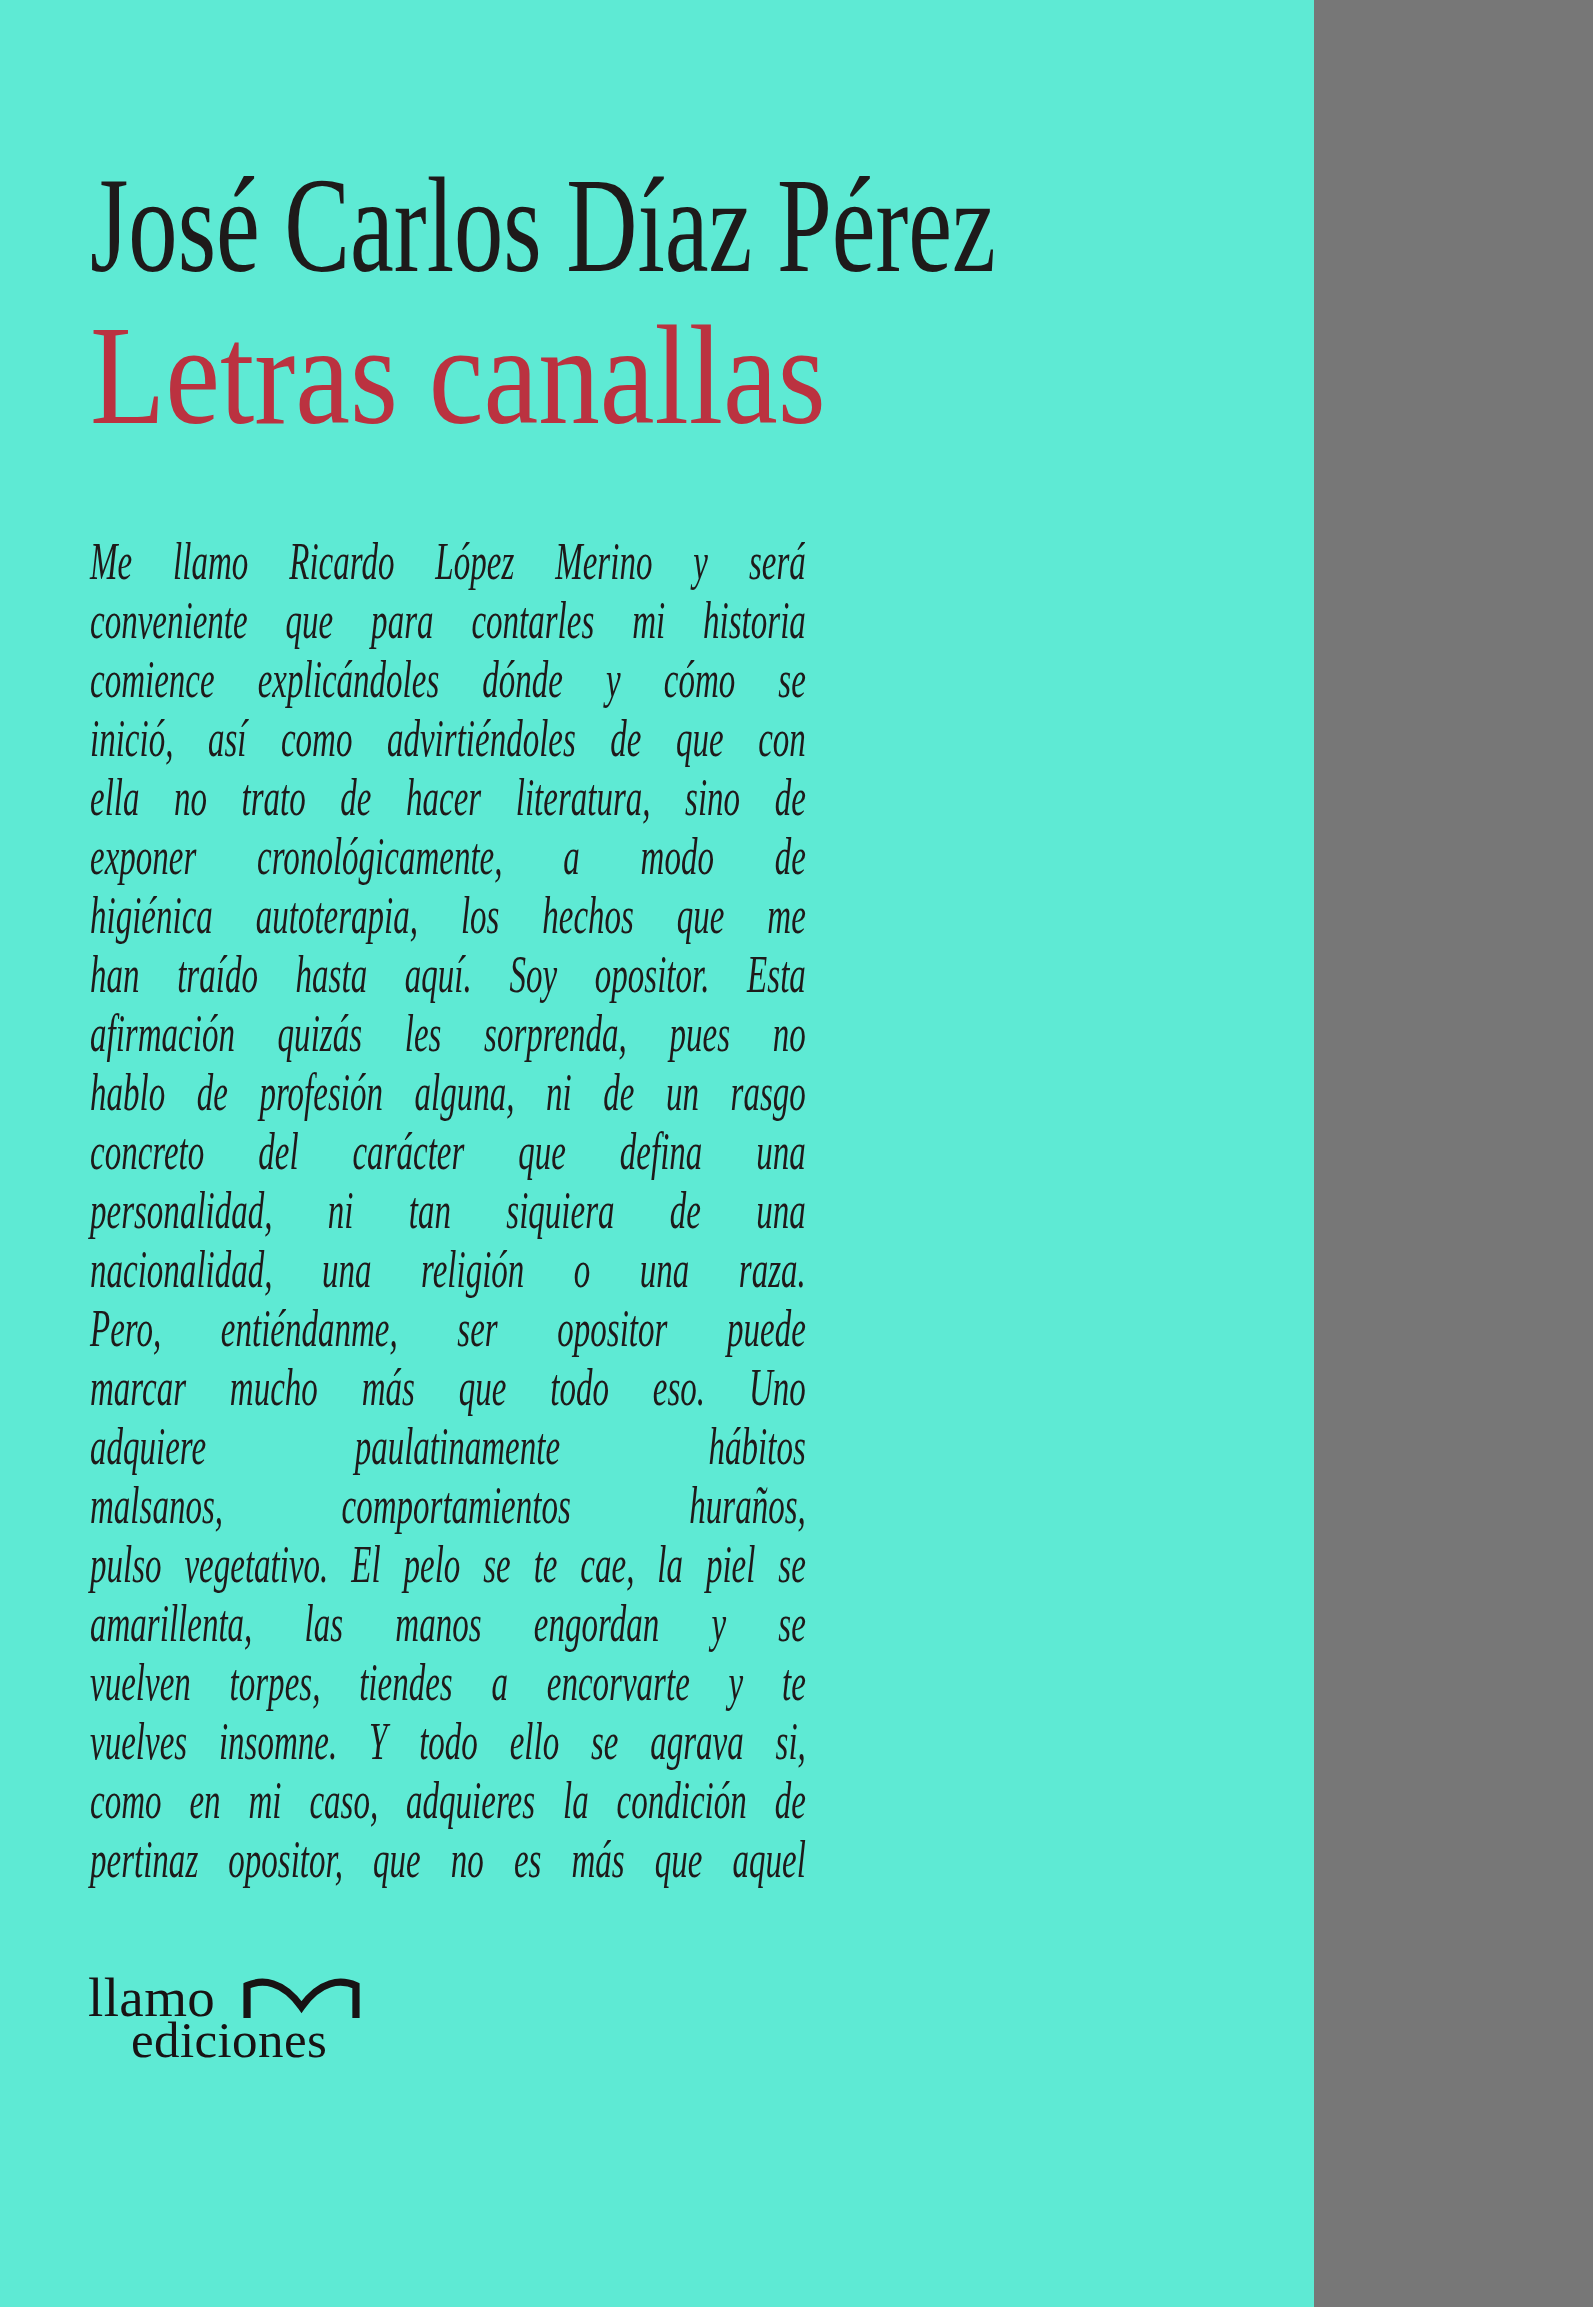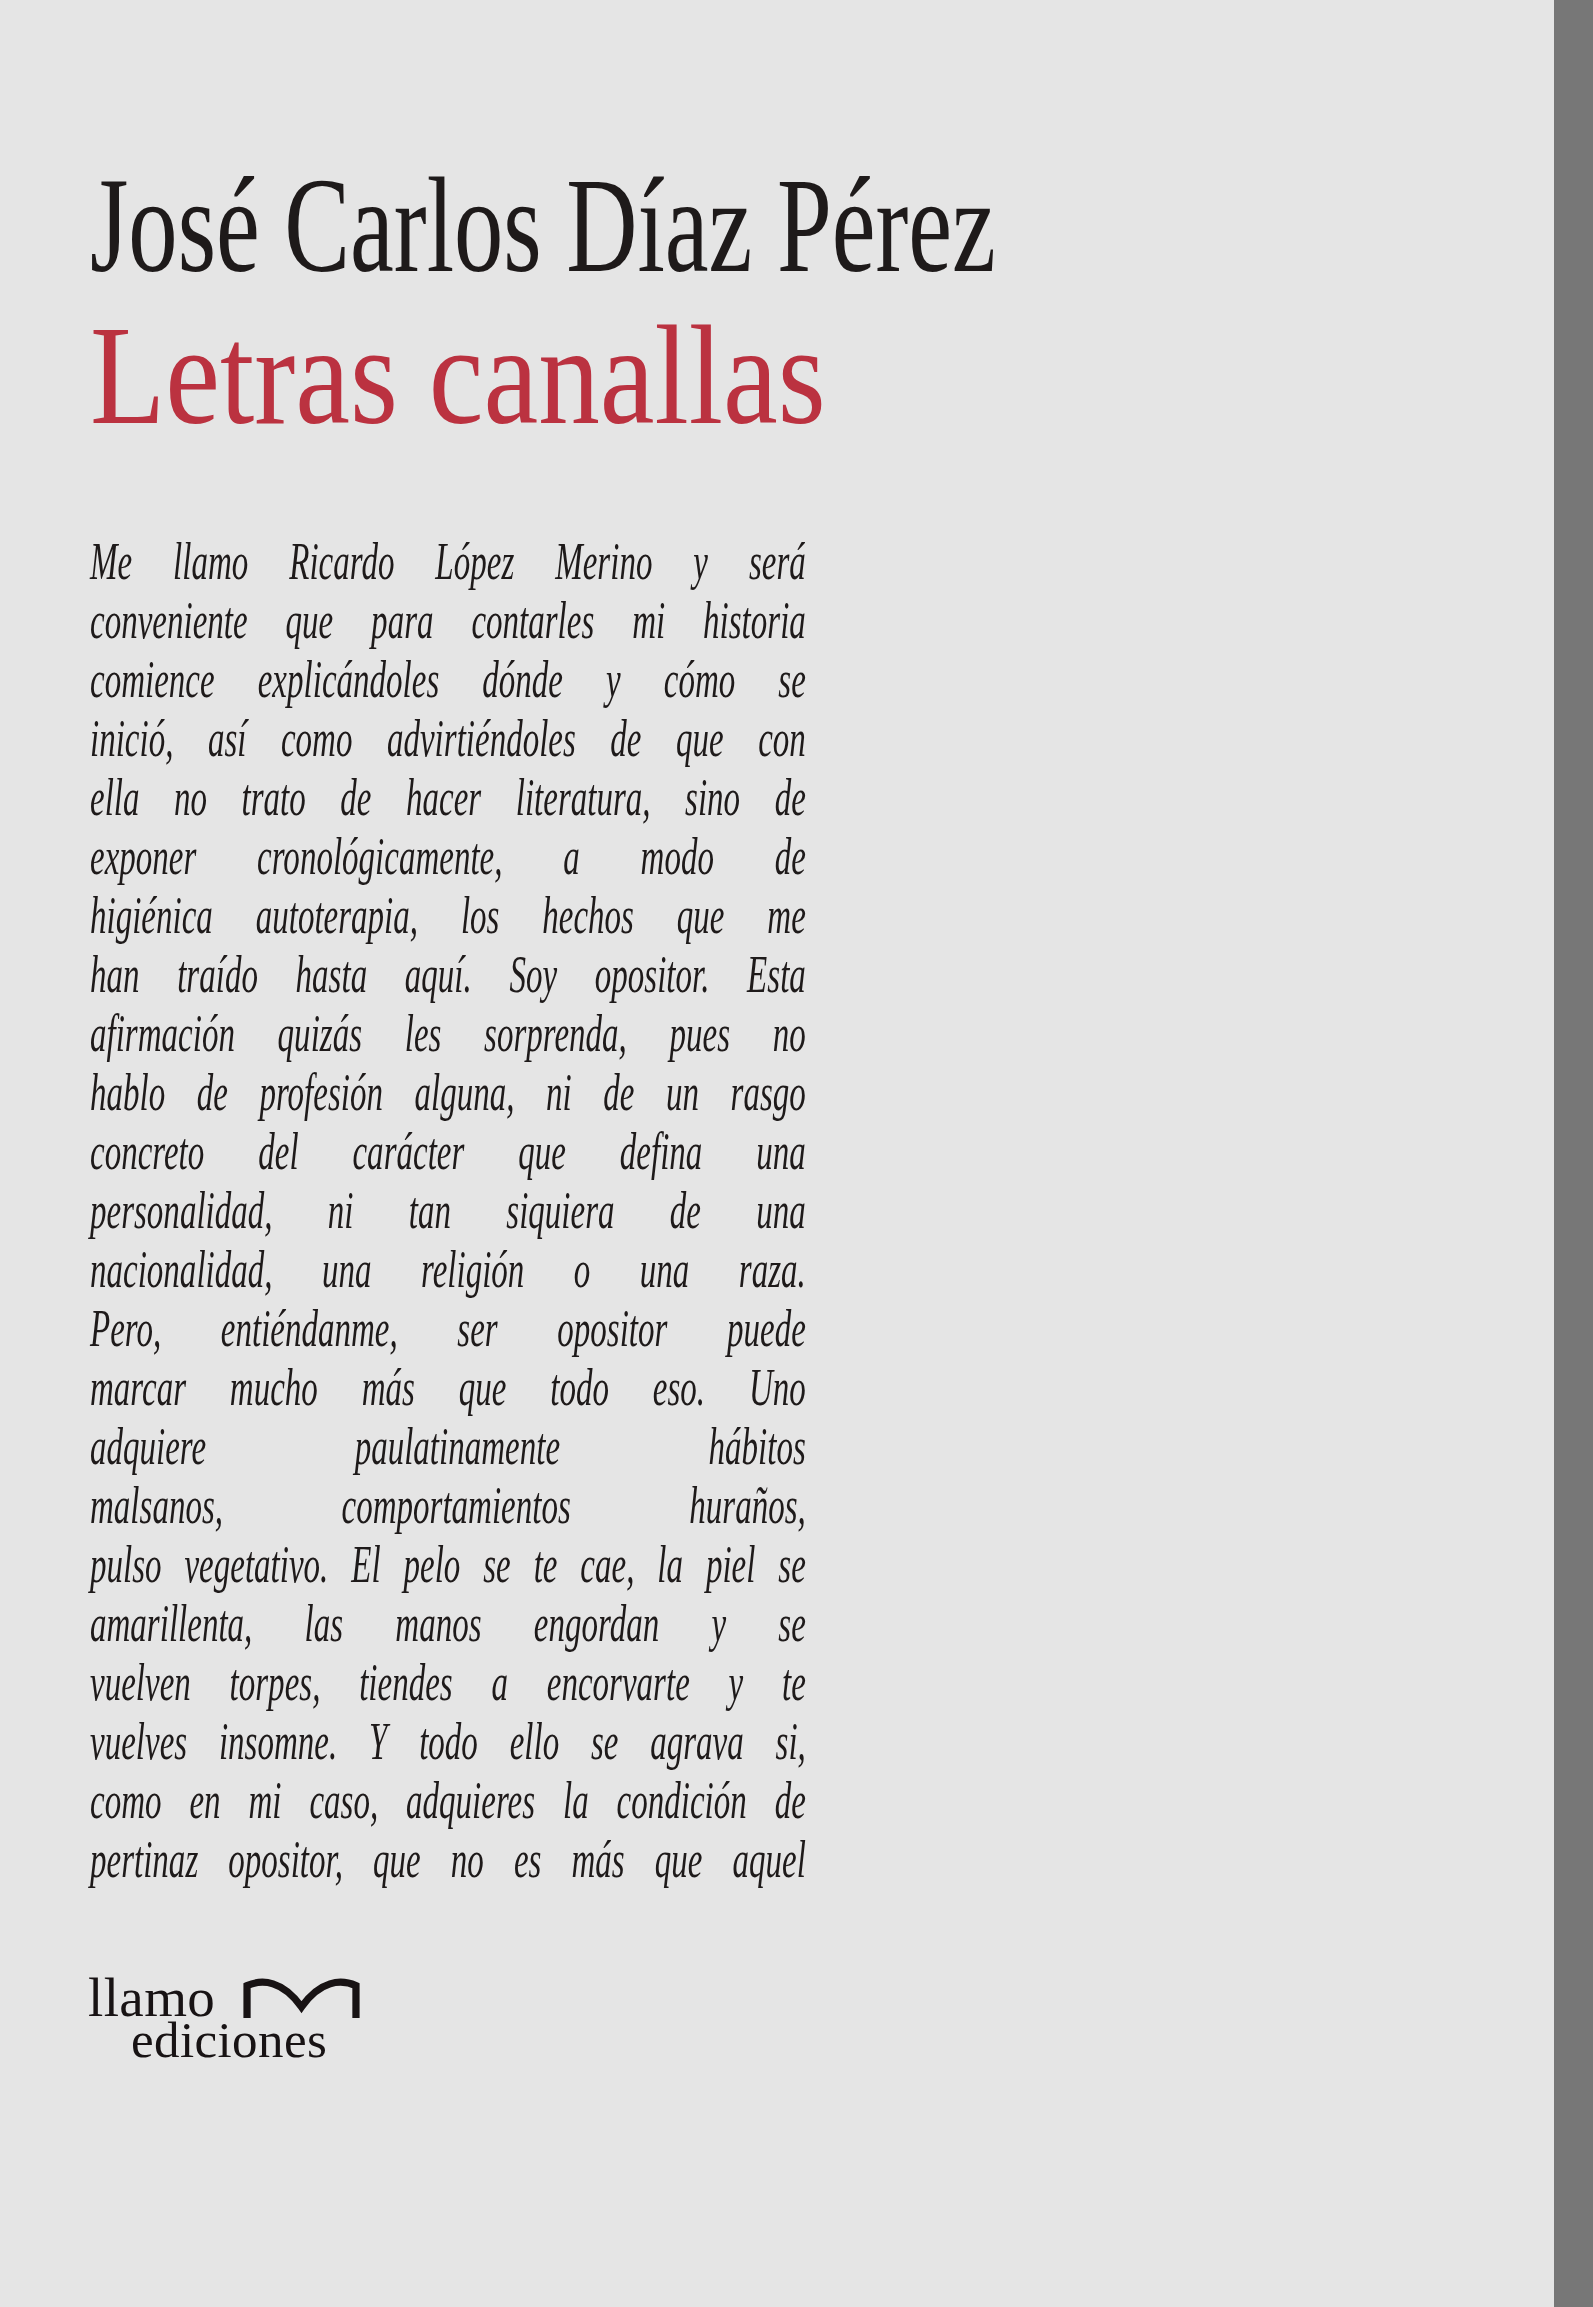--- a/index.html
+++ b/index.html
@@ -4,22 +4,22 @@
 <style>
   :root{
     --ink:#1e1a1a;
     --title-red:#bb3240;
     --band-red:#b92c31;
     --band-text:#f1ece0;
   }
   html,body{margin:0;padding:0;background:#777;}
   .page{
     position:relative;
-    width:1554px;height:2307px;
-    background:#e5e5e5;
+    width:1314px;height:2307px;
+    background:#5eead4;
     overflow:hidden;
     font-family:"Liberation Serif","DejaVu Serif",serif;
   }
   .author{
     position:absolute;left:90px;top:158px;margin:0;
     font-size:135px;font-weight:400;line-height:1;
     color:var(--ink);
     white-space:nowrap;
     transform:scaleX(0.73);transform-origin:0 0;
   }

